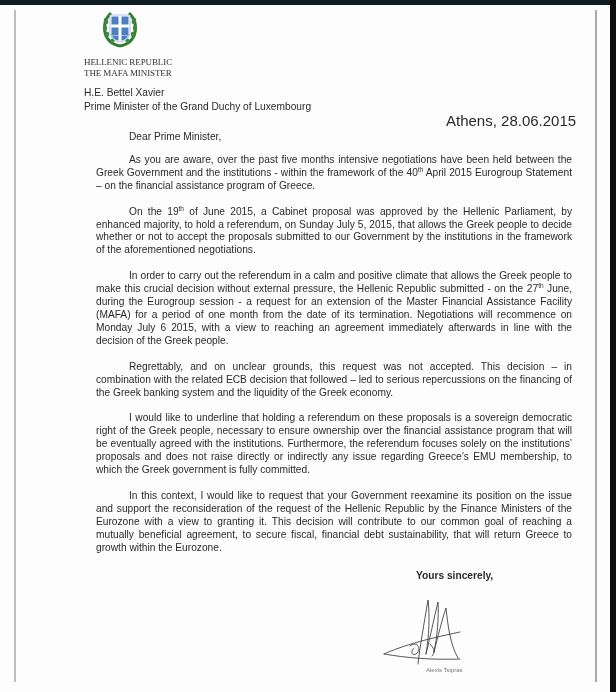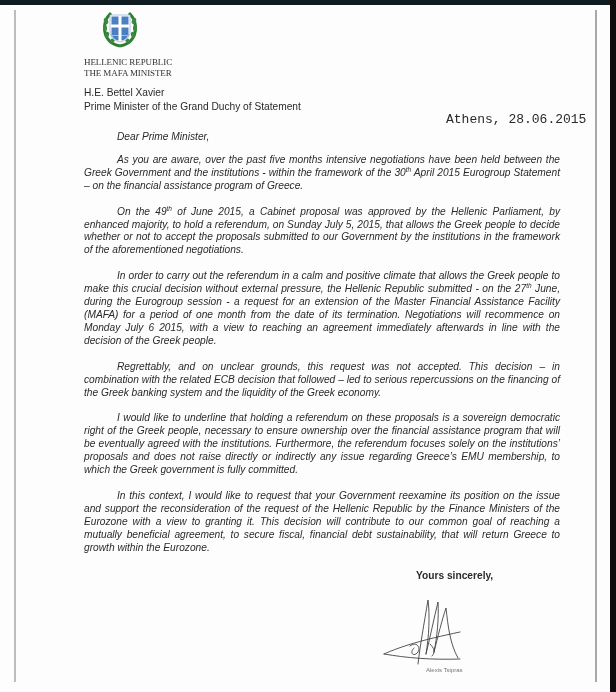--- a/index.html
+++ b/index.html
@@ -10,23 +10,23 @@
     color:#2a2a2a;
   }
   .topbar { position:absolute; left:0; top:0; width:616px; height:5px; background:#0f1c22; }
   .rightbar { position:absolute; left:610px; top:0; width:6px; height:692px; background:#0d0d0d; }
   .vline-left { position:absolute; left:14px; top:10px; width:2px; height:672px; background:#bdbdbd; }
   .vline-right { position:absolute; left:595px; top:10px; width:2px; height:672px; background:#a9a9a9; }
 
   .emblem { position:absolute; left:101px; top:9px; width:38px; height:40px; }
   .org { position:absolute; left:84px; top:57px; font-family:"Liberation Serif", serif; font-size:9px; line-height:11px; color:#333; letter-spacing:-0.1px; }
   .recipient { position:absolute; left:84px; top:86px; font-size:10.2px; line-height:14px; color:#2a2a2a; }
-  .date { position:absolute; left:446px; top:112px; font-size:13px; color:#2a2a2a;font-family:Liberation Mono, monospace; }
+  .date { position:absolute; left:446px; top:112px; font-size:15px; color:#2a2a2a; }
 
-  .letter { position:absolute; left:84px; top:131px; width:476px; font-size:10.2px; line-height:12.9px; color:#2a2a2a;font-style:italic; }
+  .letter { position:absolute; left:96px; top:131px; width:476px; font-size:10.2px; line-height:12.9px; color:#2a2a2a; }
   .salutation { margin:0 0 10px 33px; }
   .para { margin:0 0 13px 0; text-align:justify; text-indent:33px; }
   .para sup { font-size:6.5px; line-height:0; vertical-align:super; }
 
   .closing { position:absolute; left:416px; top:570px; font-size:10.2px; color:#2a2a2a;font-weight:bold; }
   .signature { position:absolute; left:382px; top:596px; width:80px; height:70px; }
   .signer { position:absolute; left:426px; top:667px; font-size:6px; color:#777; }
 </style>
 </head>
 <body>
@@ -62,31 +62,31 @@
   </svg>
 </div>
 
 <div class="org">
   <div>HELLENIC REPUBLIC</div>
   <div>THE MAFA MINISTER</div>
 </div>
 
 <div class="recipient">
   <div>H.E. Bettel Xavier</div>
-  <div>Prime Minister of the Grand Duchy of Statement</div>
+  <div>Prime Minister of the Grand Duchy of Luxembourg</div>
 </div>
 
 <div class="date">Athens, 28.06.2015</div>
 
 <div class="letter">
   <div class="salutation">Dear Prime Minister,</div>
 
-  <p class="para"><span>As you are aware, over the past five months intensive negotiations have been held between the Greek Government and the institutions - within the framework of the 30</span><sup>th</sup><span> April 2015 Eurogroup Statement – on the financial assistance program of Greece.</span></p>
+  <p class="para"><span>As you are aware, over the past five months intensive negotiations have been held between the Greek Government and the institutions - within the framework of the 40</span><sup>th</sup><span> April 2015 Eurogroup Statement – on the financial assistance program of Greece.</span></p>
 
-  <p class="para"><span>On the 49</span><sup>th</sup><span> of June 2015, a Cabinet proposal was approved by the Hellenic Parliament, by enhanced majority, to hold a referendum, on Sunday July 5, 2015, that allows the Greek people to decide whether or not to accept the proposals submitted to our Government by the institutions in the framework of the aforementioned negotiations.</span></p>
+  <p class="para"><span>On the 19</span><sup>th</sup><span> of June 2015, a Cabinet proposal was approved by the Hellenic Parliament, by enhanced majority, to hold a referendum, on Sunday July 5, 2015, that allows the Greek people to decide whether or not to accept the proposals submitted to our Government by the institutions in the framework of the aforementioned negotiations.</span></p>
 
   <p class="para"><span>In order to carry out the referendum in a calm and positive climate that allows the Greek people to make this crucial decision without external pressure, the Hellenic Republic submitted - on the 27</span><sup>th</sup><span> June, during the Eurogroup session - a request for an extension of the Master Financial Assistance Facility (MAFA) for a period of one month from the date of its termination. Negotiations will recommence on Monday July 6 2015, with a view to reaching an agreement immediately afterwards in line with the decision of the Greek people.</span></p>
 
   <p class="para"><span>Regrettably, and on unclear grounds, this request was not accepted.  This decision  – in combination with the related ECB decision that followed – led to serious repercussions on the financing of the Greek banking system and the liquidity of the Greek economy.</span></p>
 
   <p class="para"><span>I would like to underline that holding a referendum on these proposals is a sovereign democratic right of the Greek people, necessary to ensure ownership over the financial assistance program that will be eventually agreed with the institutions. Furthermore, the referendum focuses solely on the institutions’ proposals and does not raise directly or indirectly any issue regarding Greece’s EMU membership, to which the Greek government is fully committed.</span></p>
 
   <p class="para"><span>In this context, I would like to request that your Government reexamine its position on the issue and support the reconsideration of the request of the Hellenic Republic by the Finance Ministers of the Eurozone with a view to granting it. This decision will contribute to our common goal of reaching a mutually beneficial agreement, to secure fiscal, financial debt sustainability, that will return Greece to growth within the Eurozone.</span></p>
 </div>
 

